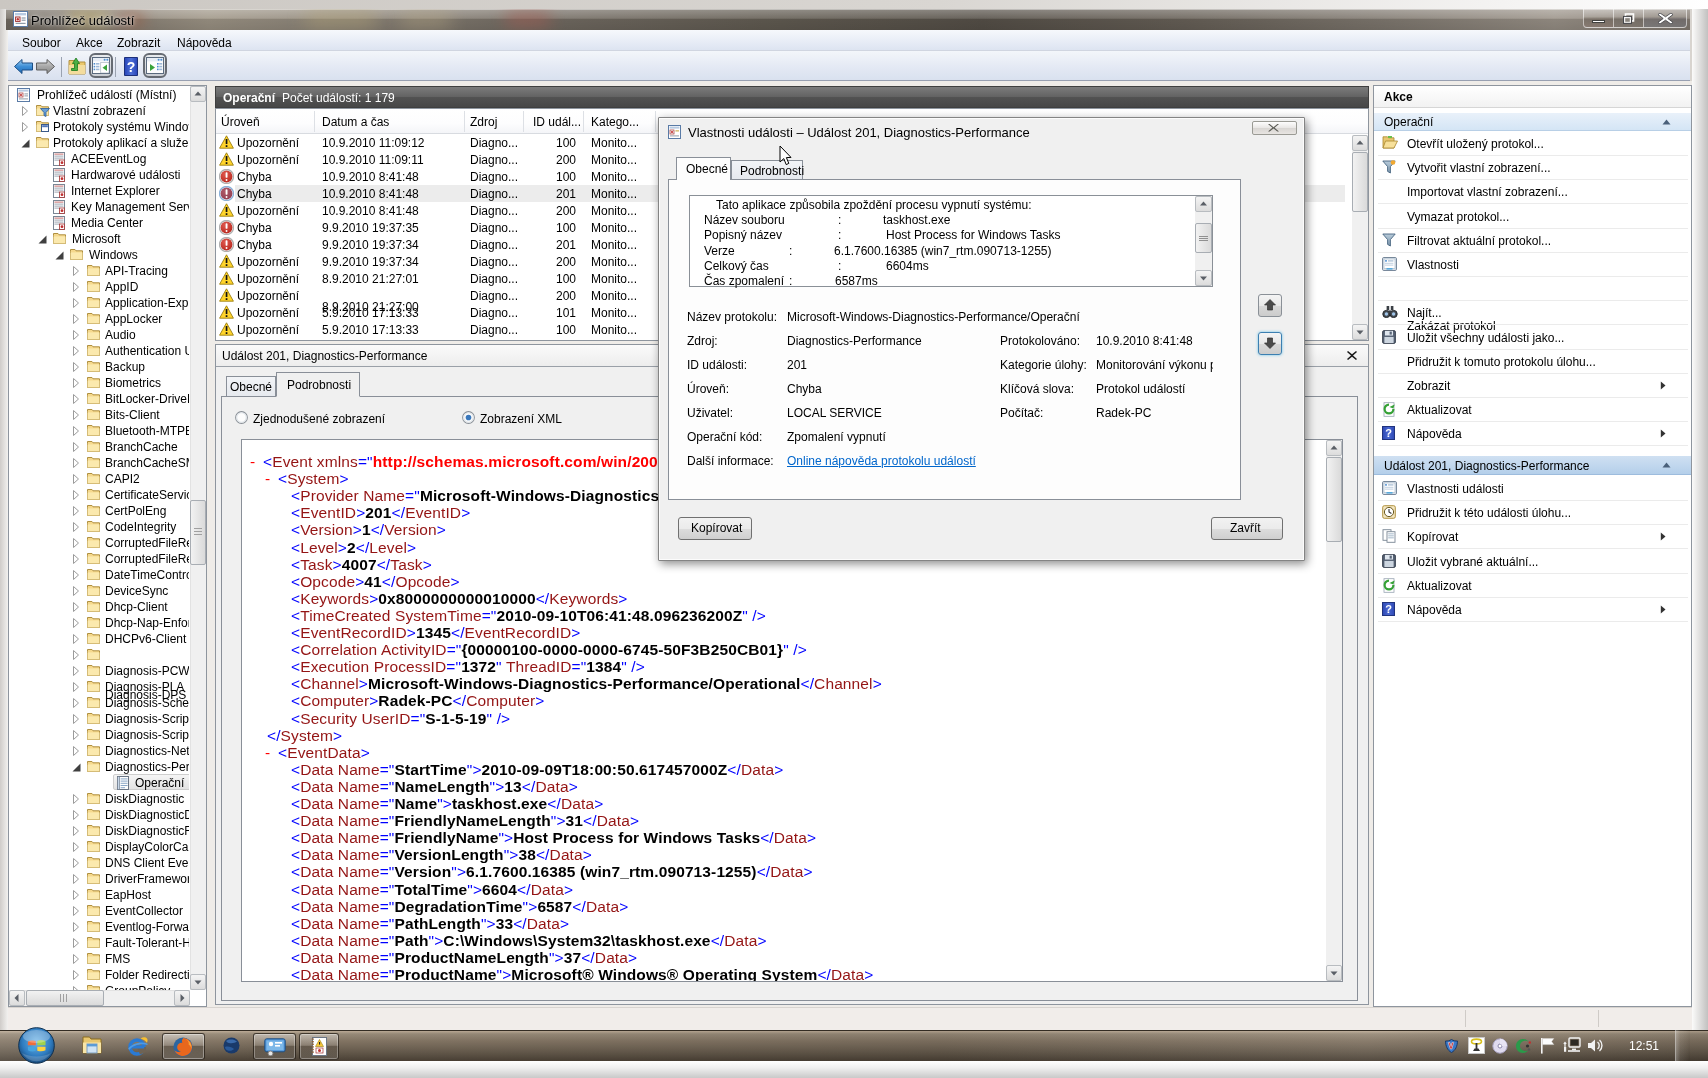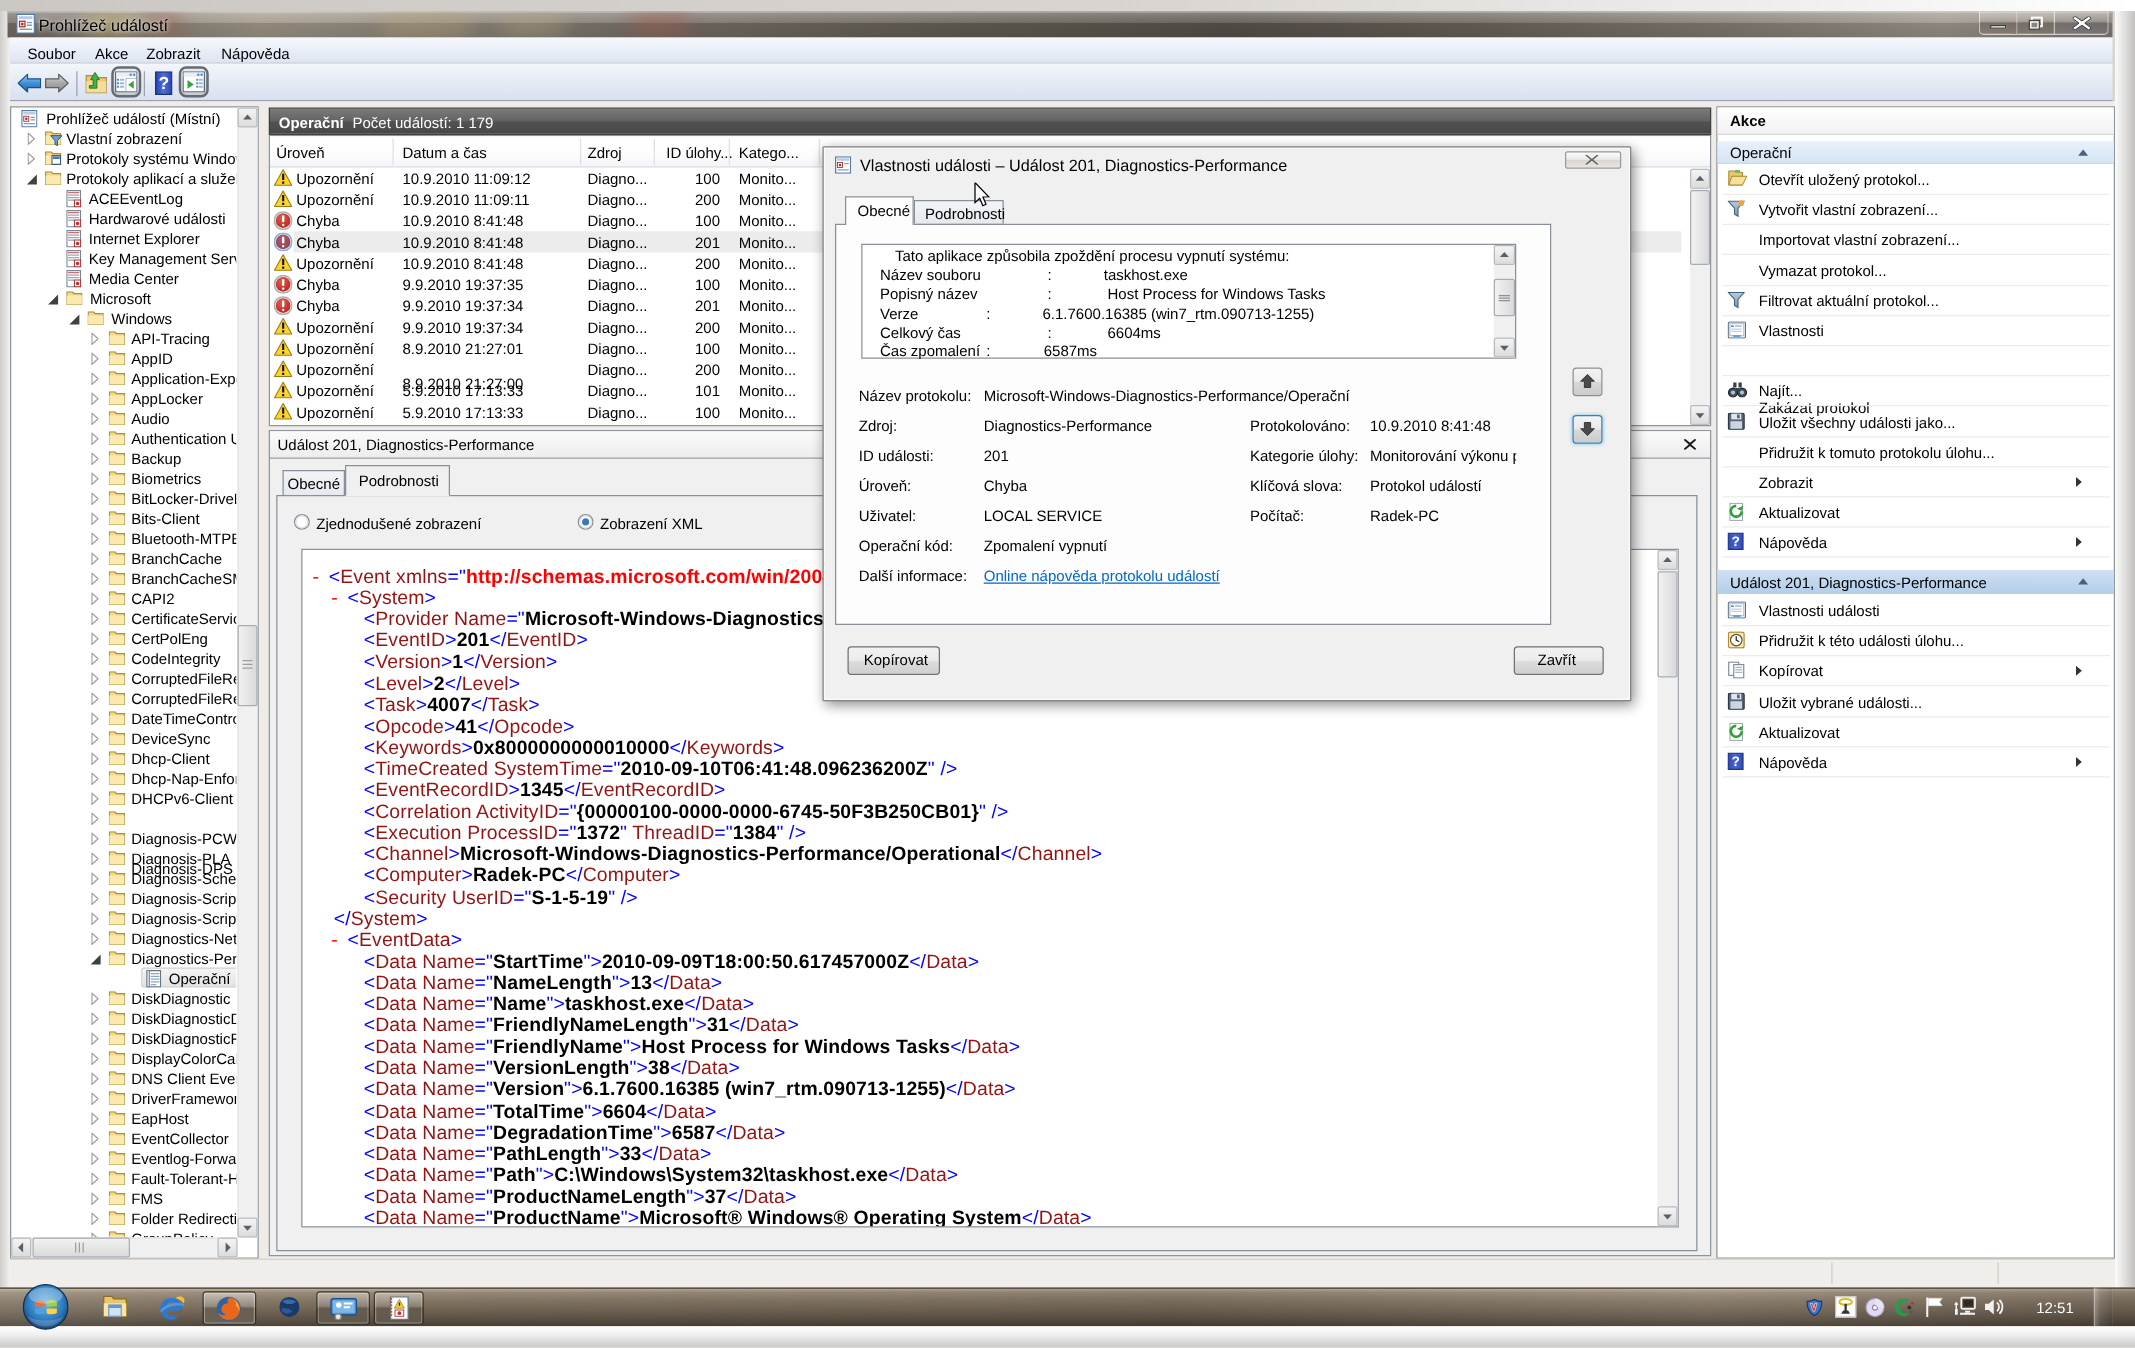--- a/index.html
+++ b/index.html
@@ -628,21 +628,21 @@
 <div class="abs" style="left:66px;top:994px;width:1px;height:8px;background:#a0a0a0;"></div>
 <div class="abs" style="left:215px;top:86px;width:1154px;height:22px;background:linear-gradient(180deg,#7b7b7b,#636363 48%,#525252 52%,#474747);border:1px solid #3f3f3f;">
 <span class="abs" style="left:7px;top:4px;font-size:12px;font-weight:bold;color:#fff;">Operační</span>
 <span class="abs" style="left:66px;top:4px;font-size:12px;color:#fff;">Počet událostí: 1 179</span>
   </div>
 <div class="abs" style="left:215px;top:108px;width:1154px;height:233px;background:#fff;border:1px solid #8e959e;"></div>
 <div class="abs" style="left:216px;top:109px;width:1152px;height:25px;background:linear-gradient(180deg,#ffffff,#fdfdfe 60%,#f4f5f8);border-bottom:1px solid #d8dbe0;"></div>
 <div class="abs t12" style="left:221px;top:115px;">Úroveň</div>
 <div class="abs t12" style="left:322px;top:115px;">Datum a čas</div>
 <div class="abs t12" style="left:470px;top:115px;">Zdroj</div>
-<div class="abs t12" style="left:533px;top:115px;">ID úlohy...</div>
+<div class="abs t12" style="left:533px;top:115px;">ID udál...</div>
 <div class="abs t12" style="left:591px;top:115px;">Katego...</div>
 <div class="abs" style="left:314px;top:111px;width:1px;height:21px;background:#dde0e5;"></div>
 <div class="abs" style="left:464px;top:111px;width:1px;height:21px;background:#dde0e5;"></div>
 <div class="abs" style="left:523px;top:111px;width:1px;height:21px;background:#dde0e5;"></div>
 <div class="abs" style="left:583px;top:111px;width:1px;height:21px;background:#dde0e5;"></div>
 <div class="abs" style="left:655px;top:111px;width:1px;height:21px;background:#dde0e5;"></div>
 <svg class="abs" style="left:219px;top:135px;" width="15" height="14" viewBox="0 0 15 14">
 <path d="M7.5 0.8 L14.4 13.2 L0.6 13.2 Z" fill="#ffd42a" stroke="#9a7d10" stroke-width="0.9" stroke-linejoin="round"></path>
 <rect x="6.7" y="4" width="1.7" height="5" fill="#111"></rect>
 <rect x="6.7" y="10.2" width="1.7" height="1.8" fill="#111"></rect>
@@ -1022,21 +1022,21 @@
 <svg class="abs" style="left:1660px;top:532.4px;" width="6" height="9" viewBox="0 0 6 9">
     <path d="M0.8 0.5 L5.5 4.5 L0.8 8.5 Z" fill="#333"></path>
   </svg>
 <div class="abs" style="left:1378px;top:548.4px;width:310px;height:1px;background:#ebebeb;"></div>
 <svg class="abs" style="left:1382px;top:553.6px;" width="14" height="14" viewBox="0 0 14 14">
 <rect x="0.7" y="0.7" width="12.6" height="12.6" rx="1" fill="#5a6678" stroke="#2e3746"></rect>
 <rect x="3" y="0.9" width="8" height="4.6" fill="#dfe6ee"></rect>
 <rect x="7.6" y="1.6" width="2.2" height="3" fill="#5a6678"></rect>
 <rect x="2.4" y="7" width="9.2" height="6" fill="#cdd6e0"></rect>
   </svg>
-<div class="abs t12" style="left:1407px;top:554.6px;">Uložit vybrané události...</div>
+<div class="abs t12" style="left:1407px;top:554.6px;">Uložit vybrané aktuální...</div>
 <div class="abs" style="left:1378px;top:572.6px;width:310px;height:1px;background:#ebebeb;"></div>
 <svg class="abs" style="left:1382px;top:577.8000000000001px;" width="14" height="15" viewBox="0 0 14 15">
 <rect x="2" y="0.7" width="10" height="13.6" fill="#fff" stroke="#98a4b2" stroke-width=".8"></rect>
 <path d="M7 2.6 A4.4 4.4 0 1 0 11.4 7" fill="none" stroke="#35a135" stroke-width="2.2"></path>
 <path d="M11.8 2 L11.8 6.4 L7.6 6 Z" fill="#35a135" transform="rotate(18 11 5)"></path>
   </svg>
 <div class="abs t12" style="left:1407px;top:578.8000000000001px;">Aktualizovat</div>
 <div class="abs" style="left:1378px;top:596.8px;width:310px;height:1px;background:#ebebeb;"></div>
 <svg class="abs" style="left:1382px;top:602.0000000000001px;" width="13" height="14" viewBox="0 0 13 14">
 <rect x="0.5" y="0.5" width="12" height="13" fill="url(#hq1382602.0000000000001)" stroke="#20337e"></rect>

